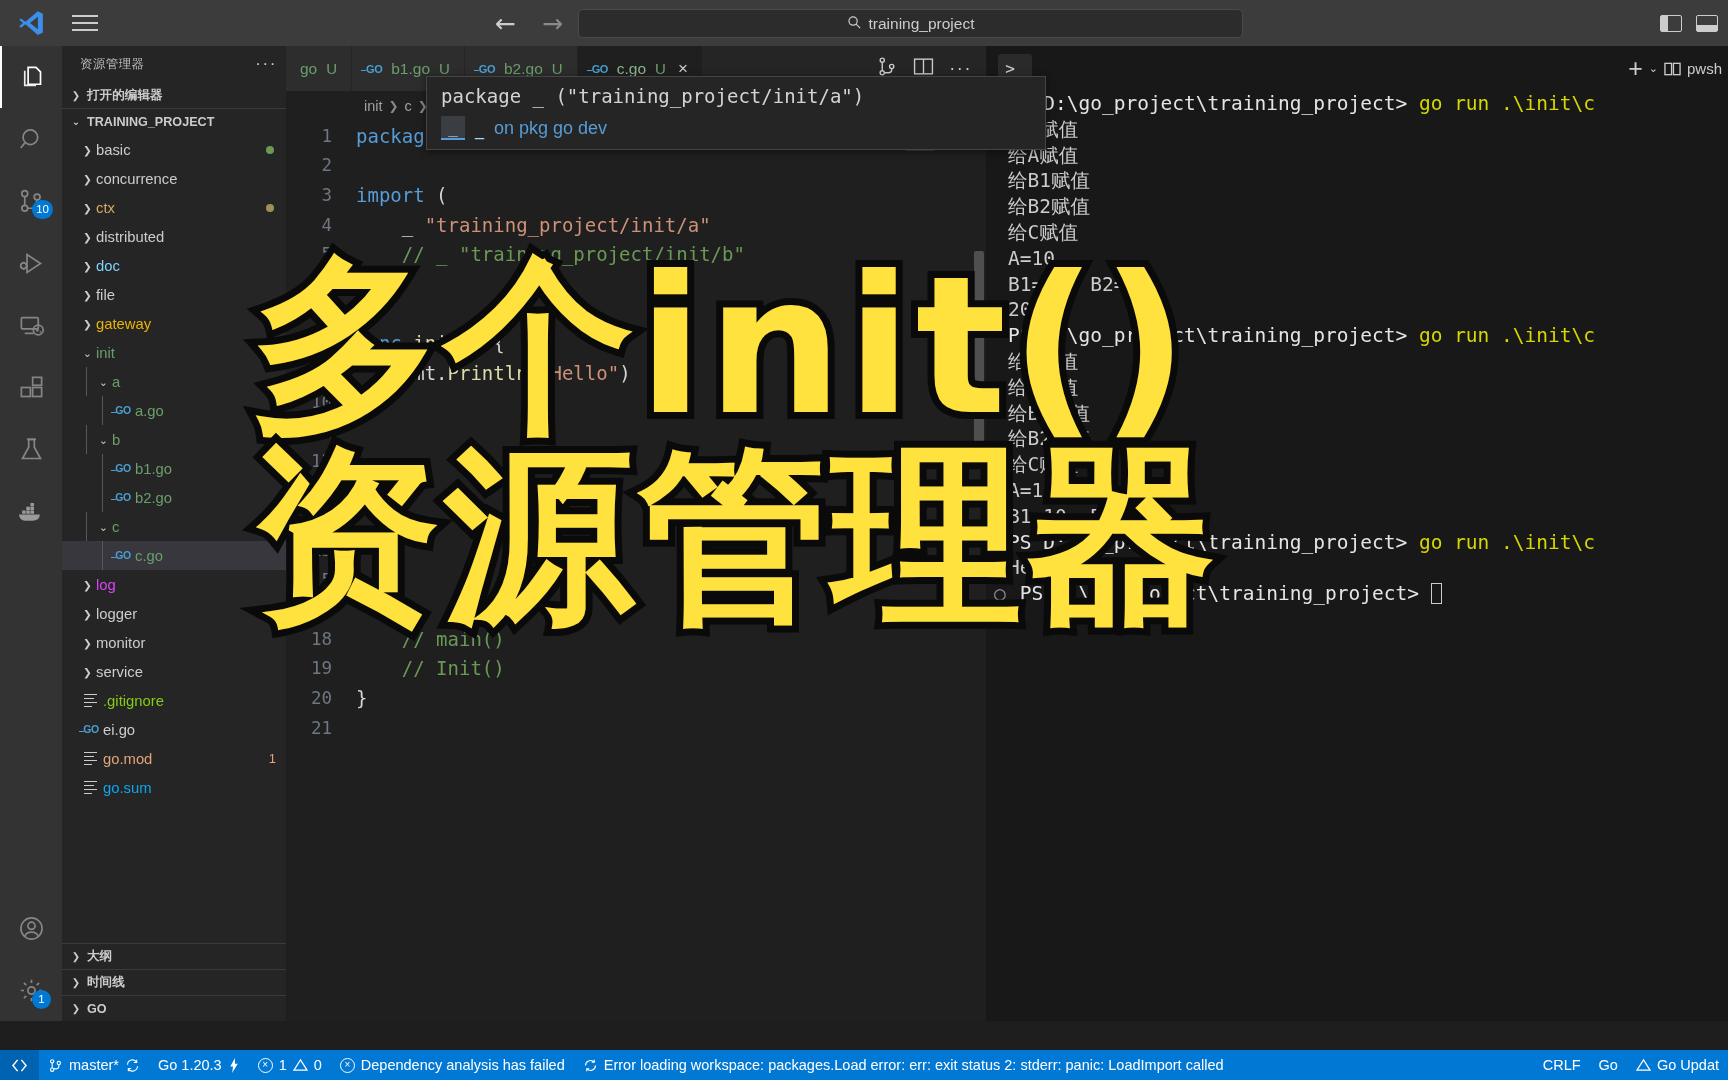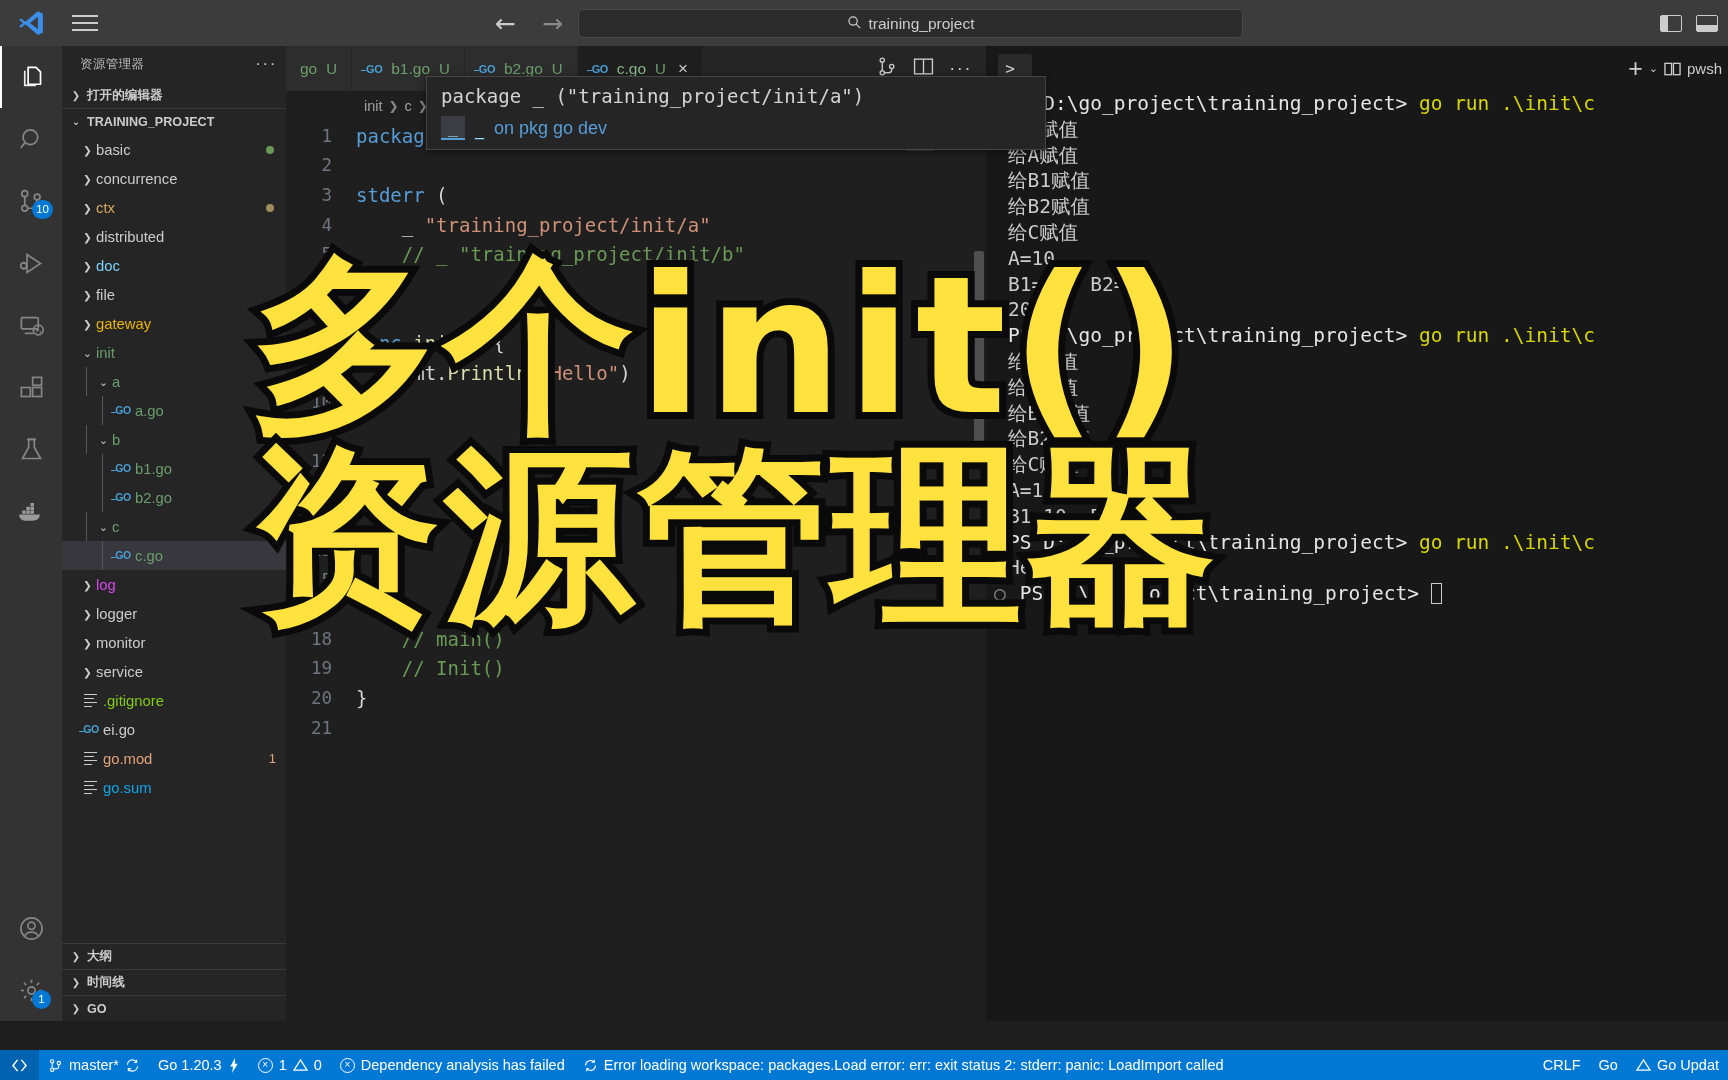--- a/index.html
+++ b/index.html
@@ -485,21 +485,21 @@
       <span>c</span>
       <span class="sep">❯</span>
       <span class="go">GO</span>
       <span>c.go</span>
       <span class="sep">❯</span>
       <span>...</span>
     </div>
     <div class="code" id="code">
         <div class="cline"><span class="ln">1</span><span class="ctxt"><span class="kw">package</span> <span class="pkg">main</span></span></div>
         <div class="cline"><span class="ln">2</span><span class="ctxt"></span></div>
-        <div class="cline"><span class="ln">3</span><span class="ctxt"><span class="kw">stderr</span> (</span></div>
+        <div class="cline"><span class="ln">3</span><span class="ctxt"><span class="kw">import</span> (</span></div>
         <div class="cline"><span class="ln">4</span><span class="ctxt">    _ <span class="str">"training_project/init/a"</span></span></div>
         <div class="cline"><span class="ln">5</span><span class="ctxt"><span class="cm">    // _ "training_project/init/b"</span></span></div>
         <div class="cline"><span class="ln">6</span><span class="ctxt">)</span></div>
         <div class="cline"><span class="ln">7</span><span class="ctxt"></span></div>
         <div class="cline"><span class="ln">8</span><span class="ctxt"><span class="kw">func</span> <span class="fn">init</span>() {</span></div>
         <div class="cline"><span class="ln cur">9</span><span class="ctxt">    fmt.<span class="fn">Println</span>(<span class="str">"Hello"</span>)</span></div>
         <div class="cline"><span class="ln">10</span><span class="ctxt">}</span></div>
         <div class="cline"><span class="ln">11</span><span class="ctxt"></span></div>
         <div class="cline"><span class="ln">12</span><span class="ctxt"></span></div>
         <div class="cline"><span class="ln">13</span><span class="ctxt"></span></div>

